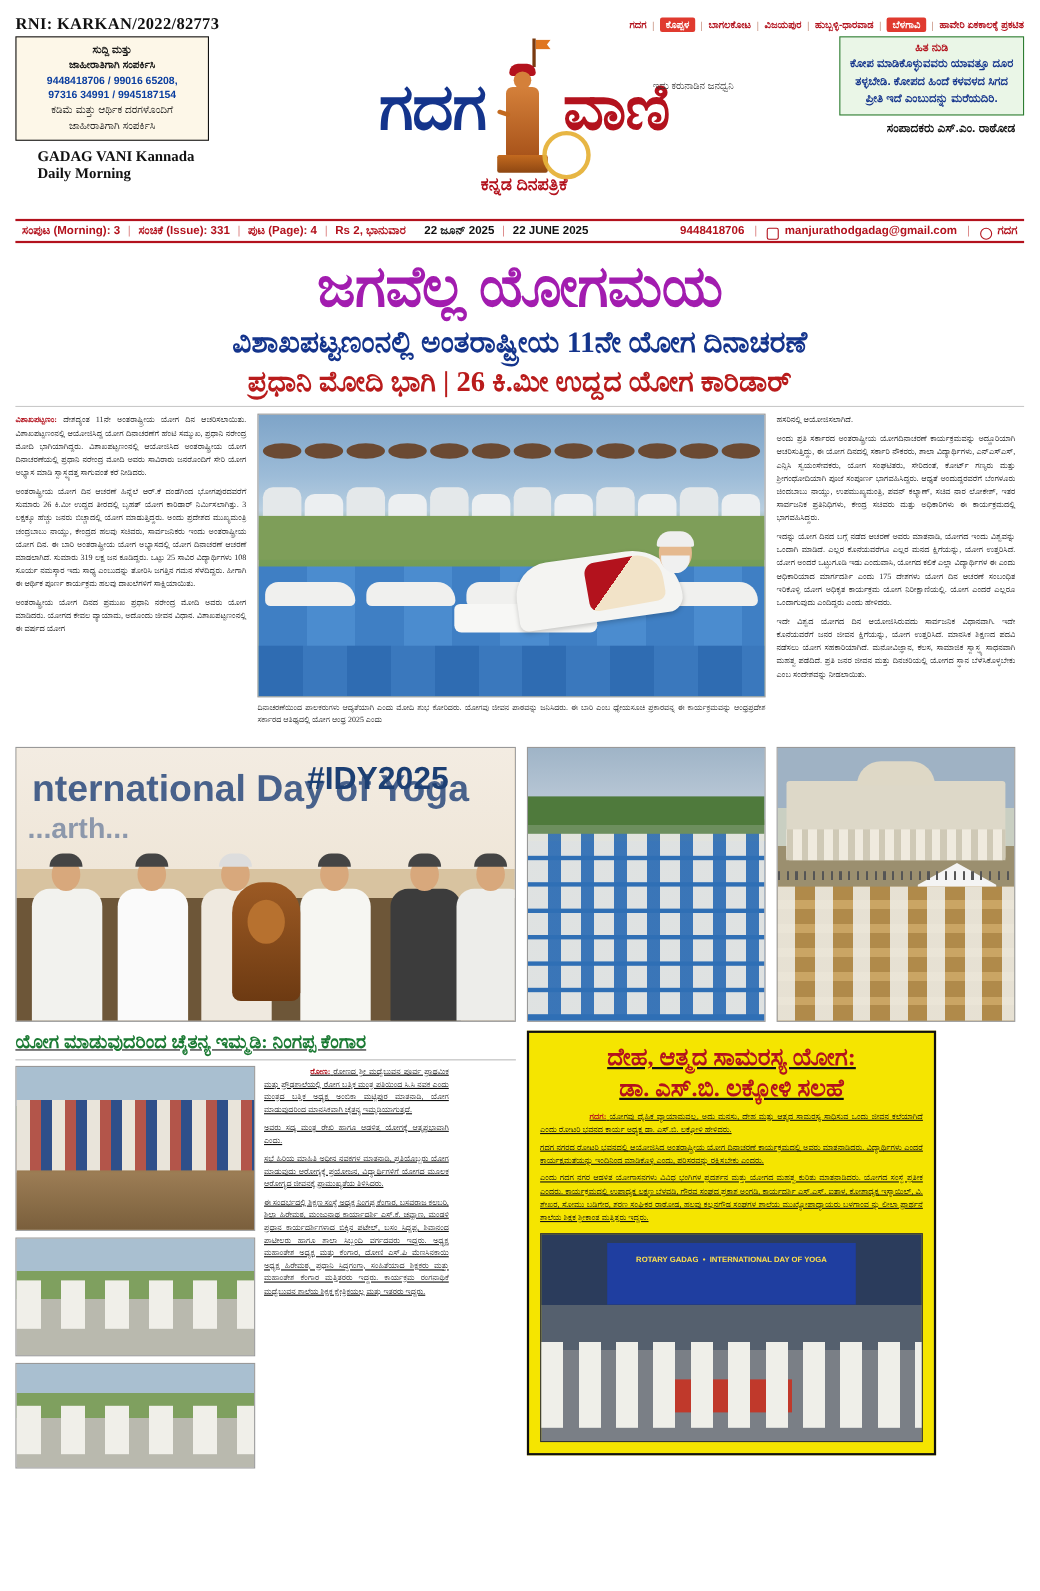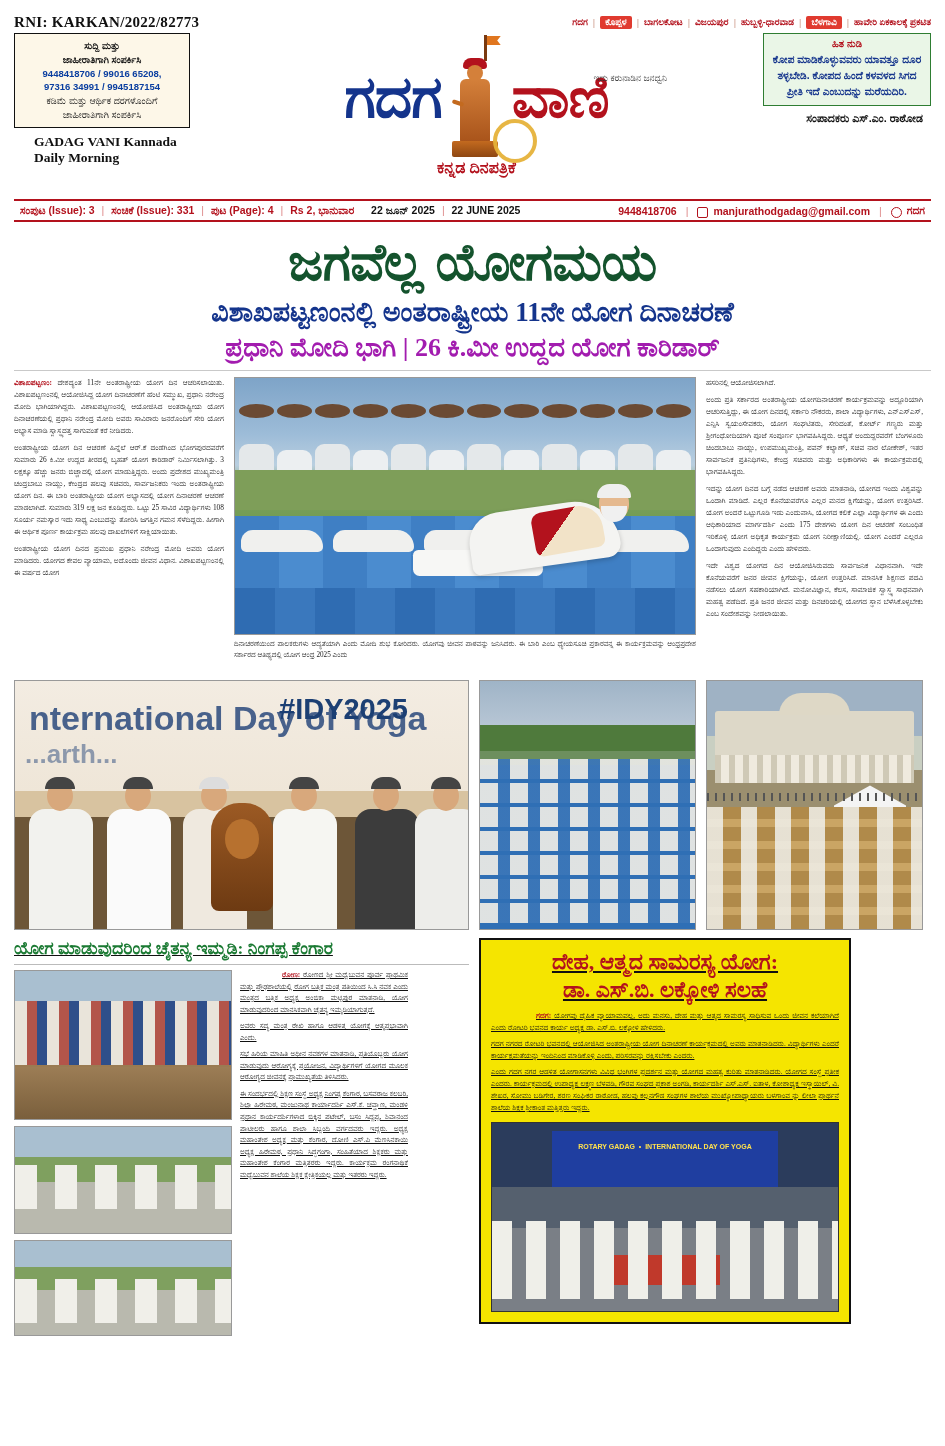--- a/index.html
+++ b/index.html
@@ -233,40 +233,40 @@
     border-radius: 2px;
     position: relative;
     top: 2px;
   }
   .ic.globe { border-radius: 50%; }
 
   
   .headline {
     text-align: center;
     font-family: "Liberation Serif", serif;
-    color: #14532d;
+    color: #a21caf;
     font-weight: 700;
     font-size: 52px;
     line-height: 1.1;
     margin-top: 12px;
     letter-spacing: -.5px;
   }
   .subhead {
     text-align: center;
     font-family: "Liberation Serif", serif;
     color: #14348c;
     font-weight: 700;
     font-size: 27px;
     line-height: 1.15;
     margin-top: 6px;
   }
   .subhead2 {
     text-align: center;
     font-family: "Liberation Serif", serif;
-    color: #a21caf;
+    color: #b91c1c;
     font-weight: 700;
     font-size: 26px;
     line-height: 1.15;
     margin-top: 5px;
   }
   .rule {
     height: 1px;
     background: #c9c9c9;
     margin: 7px 0 6px;
   }
@@ -606,21 +606,21 @@
       <div class="hitanudi">
         <div class="hd">ಹಿತ ನುಡಿ</div>
         <div class="bd">ಕೋಪ ಮಾಡಿಕೊಳ್ಳುವವರು ಯಾವತ್ತೂ ದೂರ ತಳ್ಳಬೇಡಿ. ಕೋಪದ ಹಿಂದೆ ಕಳವಳದ ಸಿಗದ ಪ್ರೀತಿ ಇದೆ ಎಂಬುದನ್ನು ಮರೆಯದಿರಿ.</div>
       </div>
       <div class="editorline">ಸಂಪಾದಕರು ಎಸ್.ಎಂ. ರಾಠೋಡ</div>
     </div>
   </div>
 
   <div class="infostrip">
     <div>
-      <span>ಸಂಪುಟ (Issue):</span>
+      <span>ಸಂಪುಟ (Morning):</span>
       <span>3</span>
       <span class="sep">|</span>
       <span>ಸಂಚಿಕೆ (Issue):</span>
       <span>331</span>
       <span class="sep">|</span>
       <span>ಪುಟ (Page):</span>
       <span>4</span>
       <span class="sep">|</span>
       <span>Rs 2,</span>
       <span>ಭಾನುವಾರ</span>

